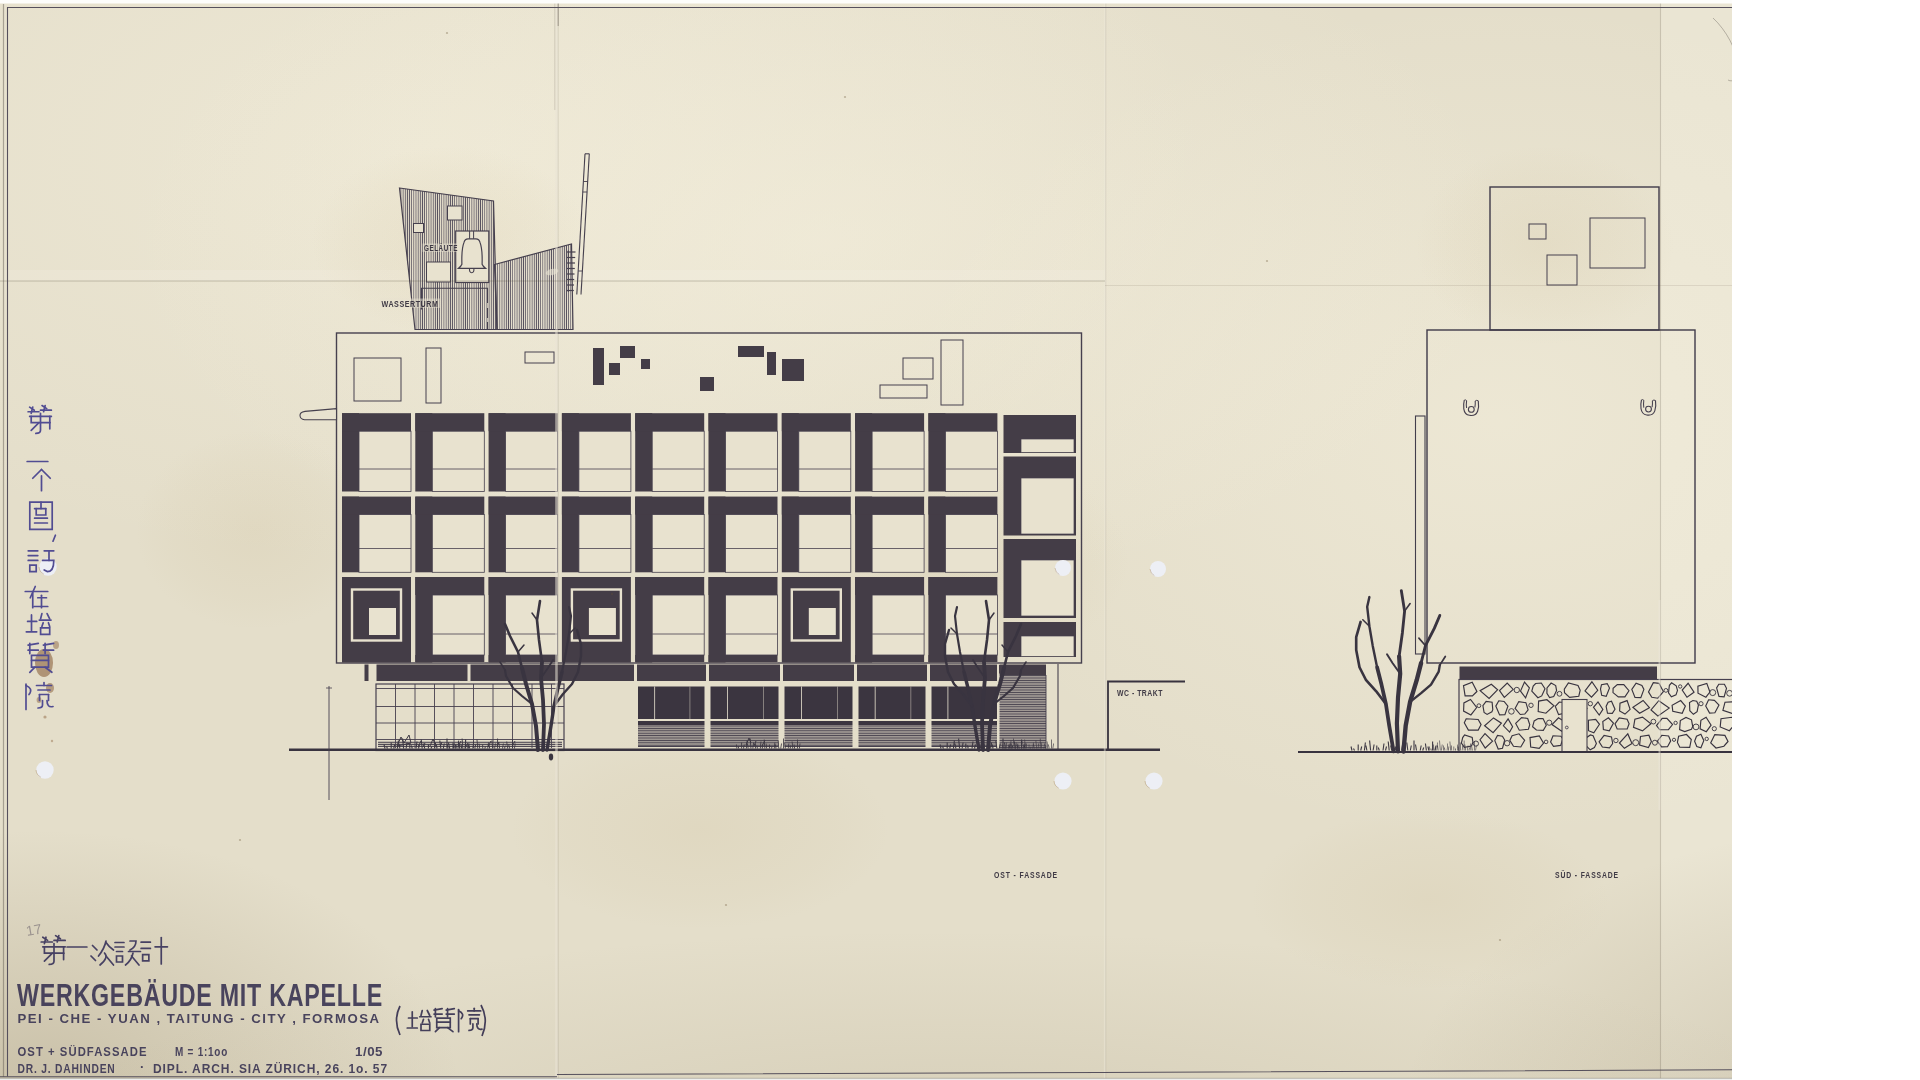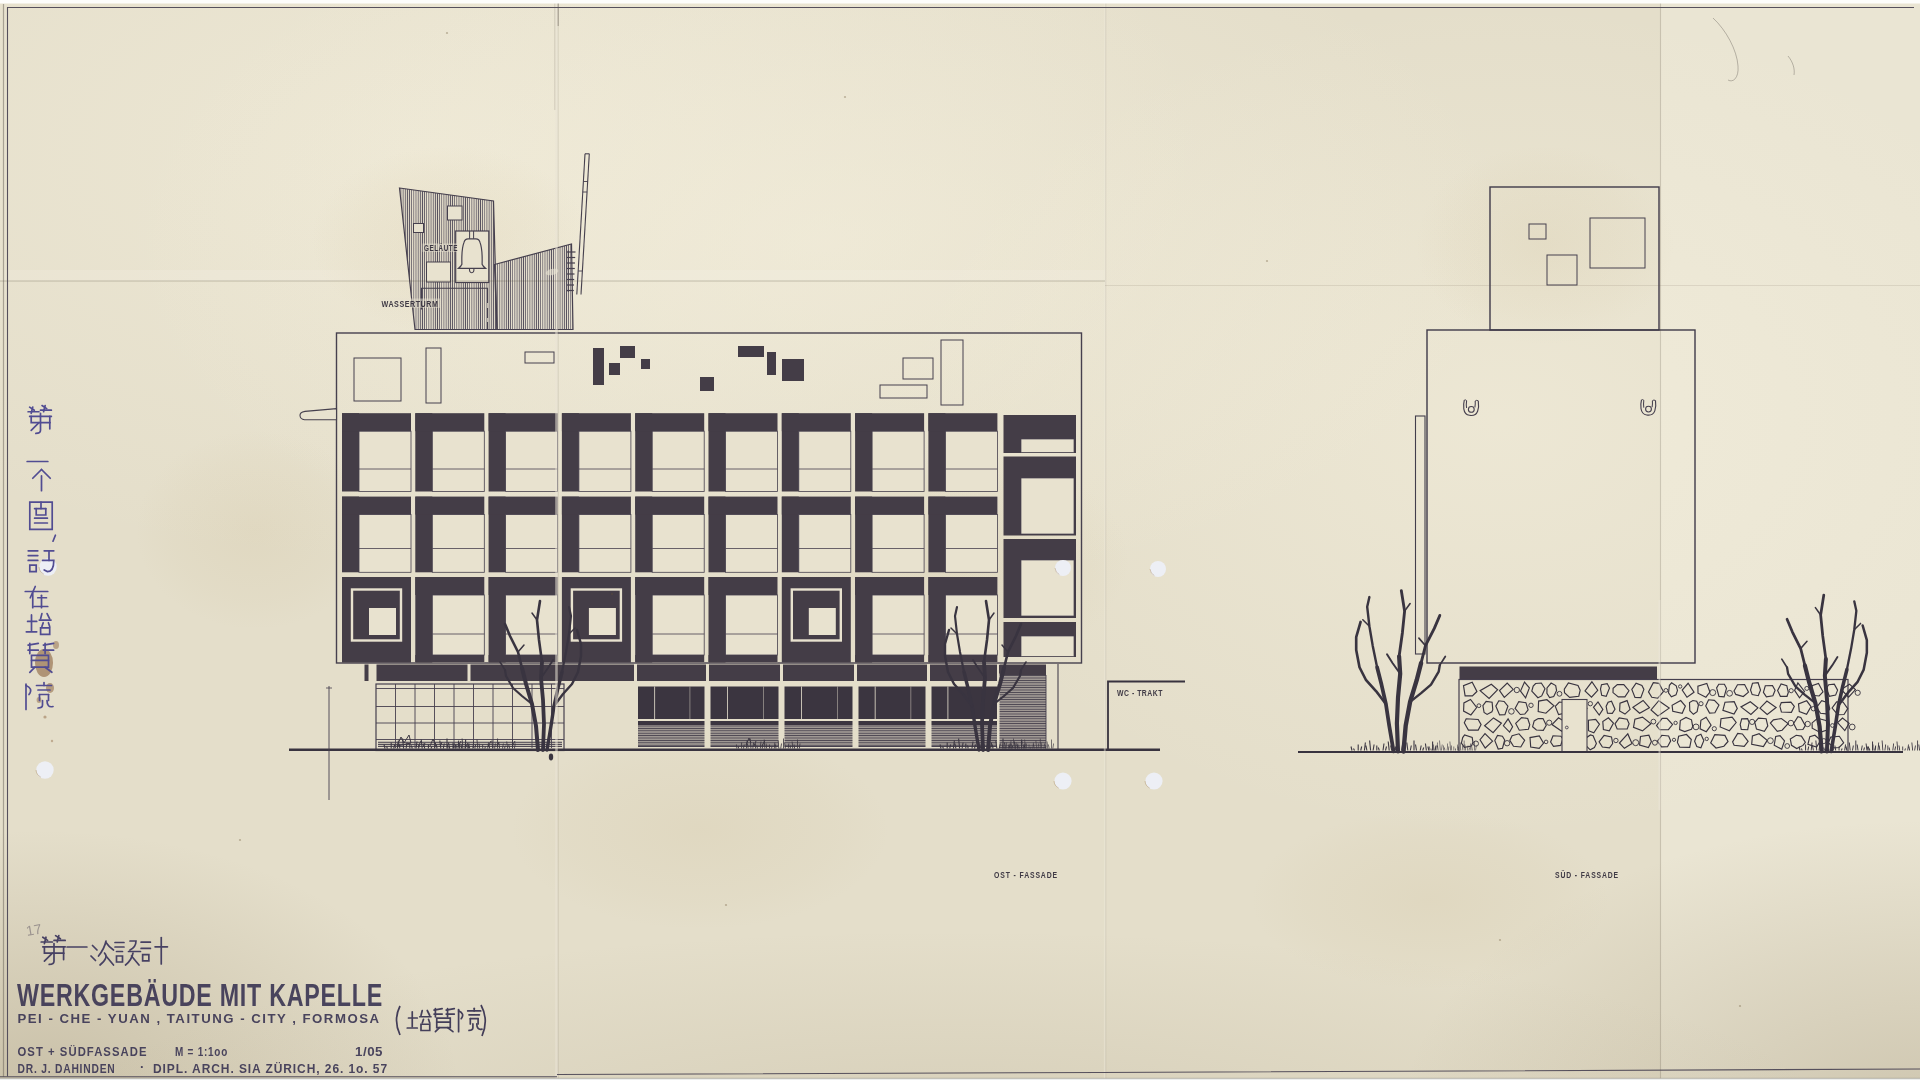--- a/index.html
+++ b/index.html
@@ -1,14 +1,14 @@
 <!DOCTYPE html>
 <html><head><meta charset="utf-8"><style>
 html,body{margin:0;padding:0;background:#fff;}
-.page{position:relative;width:1920px;height:1080px;overflow:hidden;
+.page{position:relative;width:1732px;height:1080px;overflow:hidden;
  background-color:#e6e0cb;}
 svg{position:absolute;left:0;top:0;}
 </style></head><body>
 
 <div class="page">
 <svg width="1920" height="1080" viewBox="0 0 1920 1080">
 <defs>
 <pattern id="vh" width="2.5" height="6" patternUnits="userSpaceOnUse">
  <rect x="0.6" y="0" width="1.15" height="6" fill="#4c4653"></rect>
 </pattern>

